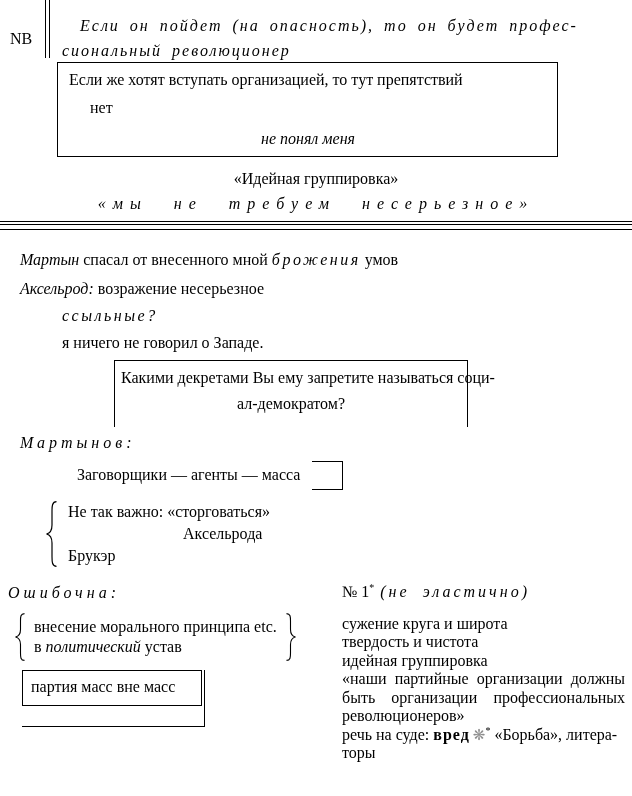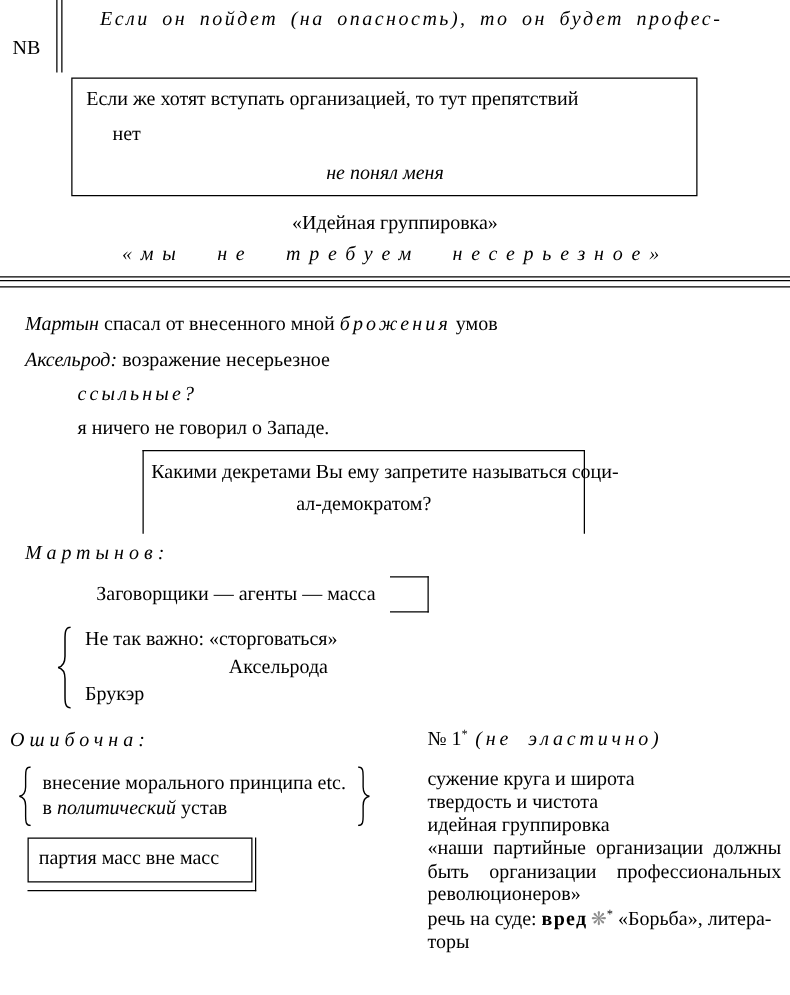--- a/index.html
+++ b/index.html
@@ -6,21 +6,21 @@
   .page {
     position:relative; width:632px; height:796px; background:#ffffff; color:#000;
     font-family:"Liberation Serif","DejaVu Serif",serif; font-size:16px; line-height:19px;
     overflow:hidden;
   }
   
   .top-row { position:relative; height:58px; }
   .nb { position:absolute; left:10px; top:29px; }
   .dvline { position:absolute; left:45px; top:0; width:3px; height:58px;
     border-left:1px solid #000; border-right:1px solid #000; }
-  .top-note { margin-left:62px; padding-top:3px; font-style:italic;
+  .top-note { margin-left:62px; padding-top:13px; font-style:italic;
     letter-spacing:2px; word-spacing:4px; line-height:25px; white-space:nowrap; }
   .top-note .l1 { text-indent:18px; }
   
   .box1 { box-sizing:border-box; margin:4px 0 0 57px; width:501px;
     border:1px solid #000; padding:7px 10px 8px 11px; }
   .box1 .l1 { white-space:nowrap; }
   .box1 .l2 { margin:9px 0 0 21px; }
   .box1 .l3 { margin-top:12px; text-align:center; font-style:italic; }
   
   .h-group { margin-top:12px; text-align:center; }
@@ -56,41 +56,42 @@
   .brace1-lines .l2 { margin-left:115px; }
   
   .bottom { display:flex; margin-top:16px; }
   .col-left  { width:320px; flex:none; }
   .col-right { margin-left:22px; width:283px; flex:none; line-height:18.5px; }
   .p-oshibochna { margin-left:8px; font-style:italic; letter-spacing:4px; }
   .brace2 { display:flex; align-items:center; margin:11px 0 0 14px; }
   .brace2-lines { margin:0 8px; line-height:20px; white-space:nowrap; }
   .box3-wrap { margin:9px 0 0 22px; }
   .box3outer { display:inline-block; border-right:1px solid #000; border-bottom:1px solid #000;
-    padding:0 2px 6px 0; }
+    padding:0 2px 20px 0; }
   .box3 { border:1px solid #000; padding:6px 26px 9px 8px; }
   
   .rc-num sup, .rc-speech sup { font-size:10px; line-height:0; vertical-align:6px; }
   .rc-num .note { font-style:italic; letter-spacing:3px; word-spacing:6px; margin-left:6px; }
   .rc-items { margin-top:13px; }
   .jline { text-align:justify; text-align-last:justify; }
   .rc-speech { white-space:nowrap; }
   .bold-sp { font-weight:bold; letter-spacing:1px; }
   .snowflake { font-family:"DejaVu Sans",sans-serif; color:#8f8f8f; margin-left:3px; font-size:15px; }
 </style>
 </head>
 <body>
 
 <div class="page">
 
   <div class="top-row">
     <span class="nb">NB</span>
     <span class="dvline"></span>
     <div class="top-note">
       <div class="l1">Если он пойдет (на опасность), то он будет профес-</div>
+      <div class="l2">сиональный революционер</div>
     </div>
   </div>
 
   <div class="box1">
     <div class="l1">Если же хотят вступать организацией, то тут препятствий</div>
     <div class="l2">нет</div>
     <div class="l3">не понял меня</div>
   </div>
 
   <div class="h-group">«Идейная группировка»</div>

